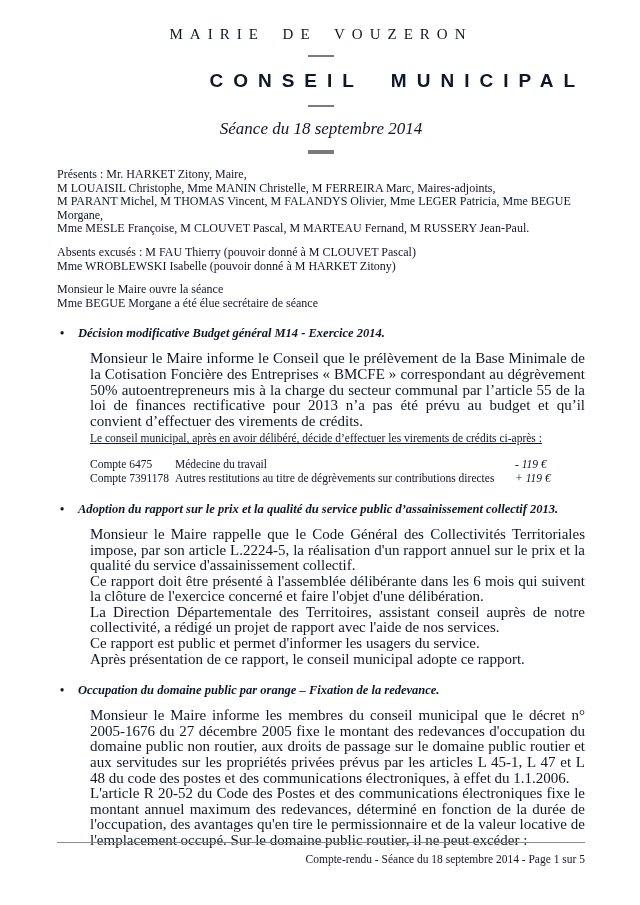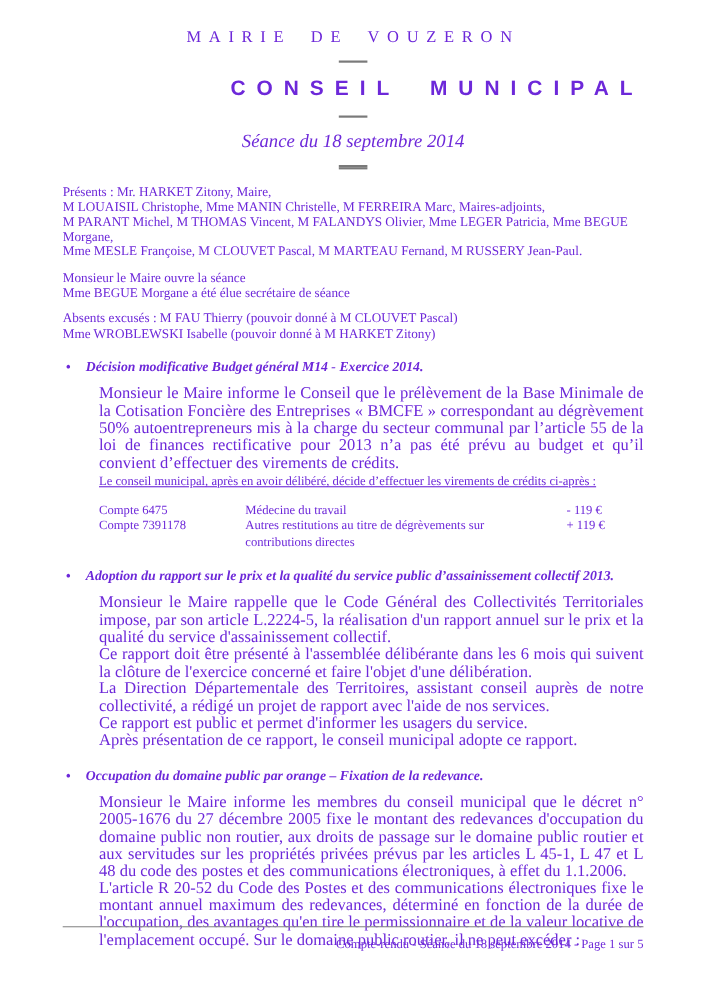--- a/index.html
+++ b/index.html
@@ -8,21 +8,21 @@
     background: #ffffff;
   }
   .page {
     position: relative;
     width: 640px;
     height: 905px;
     background: #ffffff;
     box-sizing: border-box;
     padding: 26px 55px 0 57px;
     font-family: "Liberation Serif", serif;
-    color: #6d28d9;
+    color: #0f172a;
     overflow: hidden;
   }
   
   .doc-header { text-align: center; }
   .title1 {
     font-size: 15px;
     letter-spacing: 7px;
     word-spacing: 7px;
     margin: 0 0 12px 0;
     font-family: "Liberation Serif", serif;
@@ -96,23 +96,22 @@
     font-size: 11.5px;
   }
   .budget-table {
     margin: 10px 0 0 33px;
     font-size: 11.5px;
     line-height: 14.5px;
   }
   .budget-row {
     display: grid;
     grid-template-columns: 85px 1fr 70px;
-    gap: 48px;
   }
-  .budget-row .amount { text-align: left; }
+  .budget-row .amount { text-align: left; font-style: italic; }
   
   .footer {
     position: absolute;
     left: 57px;
     right: 55px;
     top: 842px;
     border-top: 1.5px solid #8a8a8a;
     padding-top: 10px;
     text-align: right;
     font-size: 11.5px;
@@ -130,24 +129,24 @@
     <div class="hrule"></div>
     <div class="seance">Séance du 18 septembre 2014</div>
     <div class="hrule"></div>
     <div class="hrule"></div>
   </div>
 
   <div class="block attendance">Présents : Mr. HARKET Zitony, Maire,
 M LOUAISIL Christophe, Mme MANIN Christelle, M FERREIRA Marc, Maires-adjoints,
 M PARANT Michel, M THOMAS Vincent, M FALANDYS Olivier, Mme LEGER Patricia, Mme BEGUE Morgane,
 Mme MESLE Françoise, M CLOUVET Pascal, M MARTEAU Fernand, M RUSSERY Jean-Paul.</div>
+  <div class="block absents">Absents excusés : M FAU Thierry (pouvoir donné à M CLOUVET Pascal)
+Mme WROBLEWSKI Isabelle (pouvoir donné à M HARKET Zitony)</div>
   <div class="block opening">Monsieur le Maire ouvre la séance
 Mme BEGUE Morgane a été élue secrétaire de séance</div>
-  <div class="block absents">Absents excusés : M FAU Thierry (pouvoir donné à M CLOUVET Pascal)
-Mme WROBLEWSKI Isabelle (pouvoir donné à M HARKET Zitony)</div>
 
   <div class="section-title">
     <span class="bullet">•</span>
     <span>Décision modificative Budget général M14 - Exercice 2014.</span>
   </div>
   <div class="para">Monsieur le Maire informe le Conseil que le prélèvement de la Base Minimale de la Cotisation Foncière des Entreprises « BMCFE » correspondant au dégrèvement 50% autoentrepreneurs mis à la charge du secteur communal par l’article 55 de la loi de finances rectificative pour 2013 n’a pas été prévu au budget et qu’il convient d’effectuer des virements de crédits.</div>
   <div class="conclusion">Le conseil municipal, après en avoir délibéré, décide d’effectuer les virements de crédits ci-après :</div>
 
   <div class="budget-table">
     <div class="budget-row">

